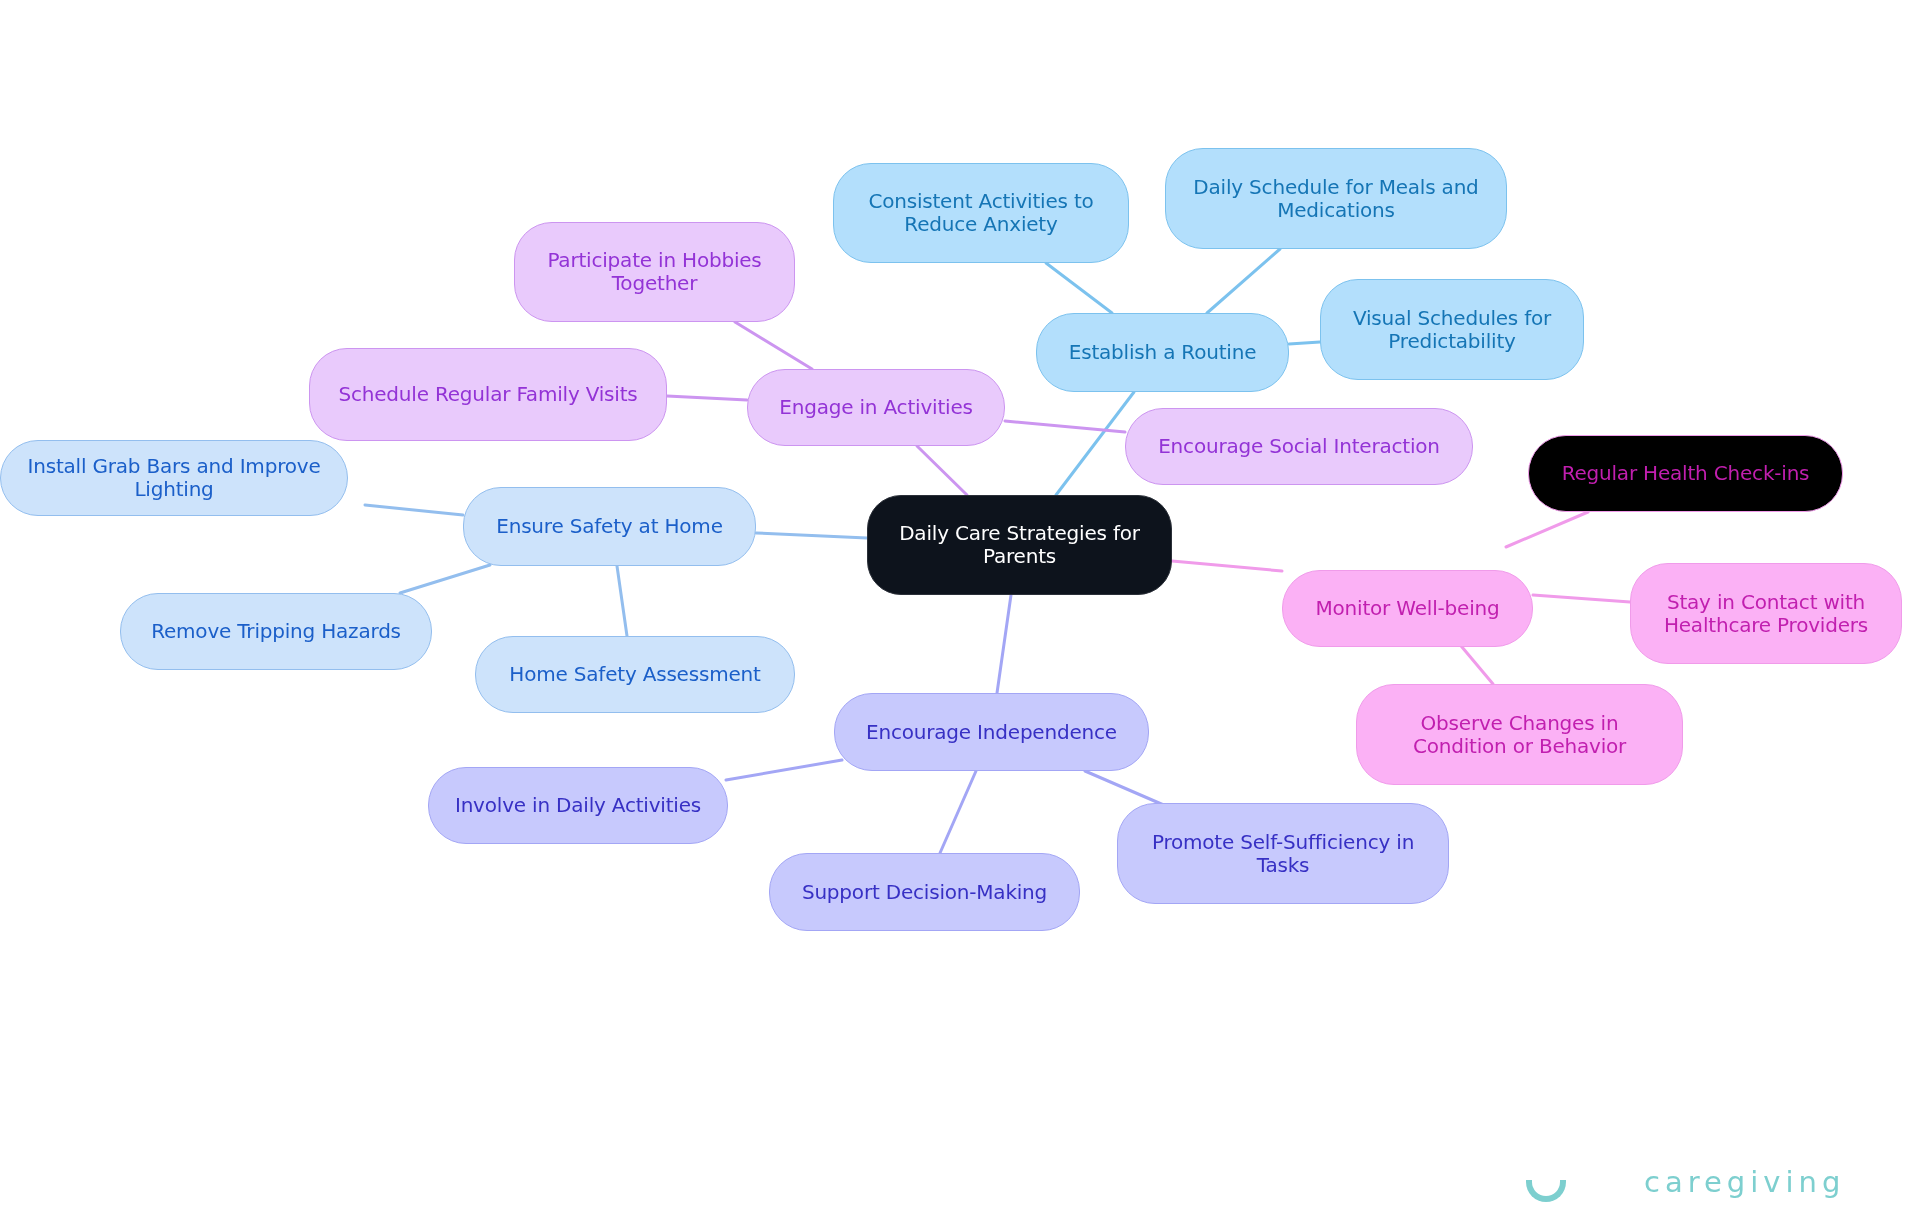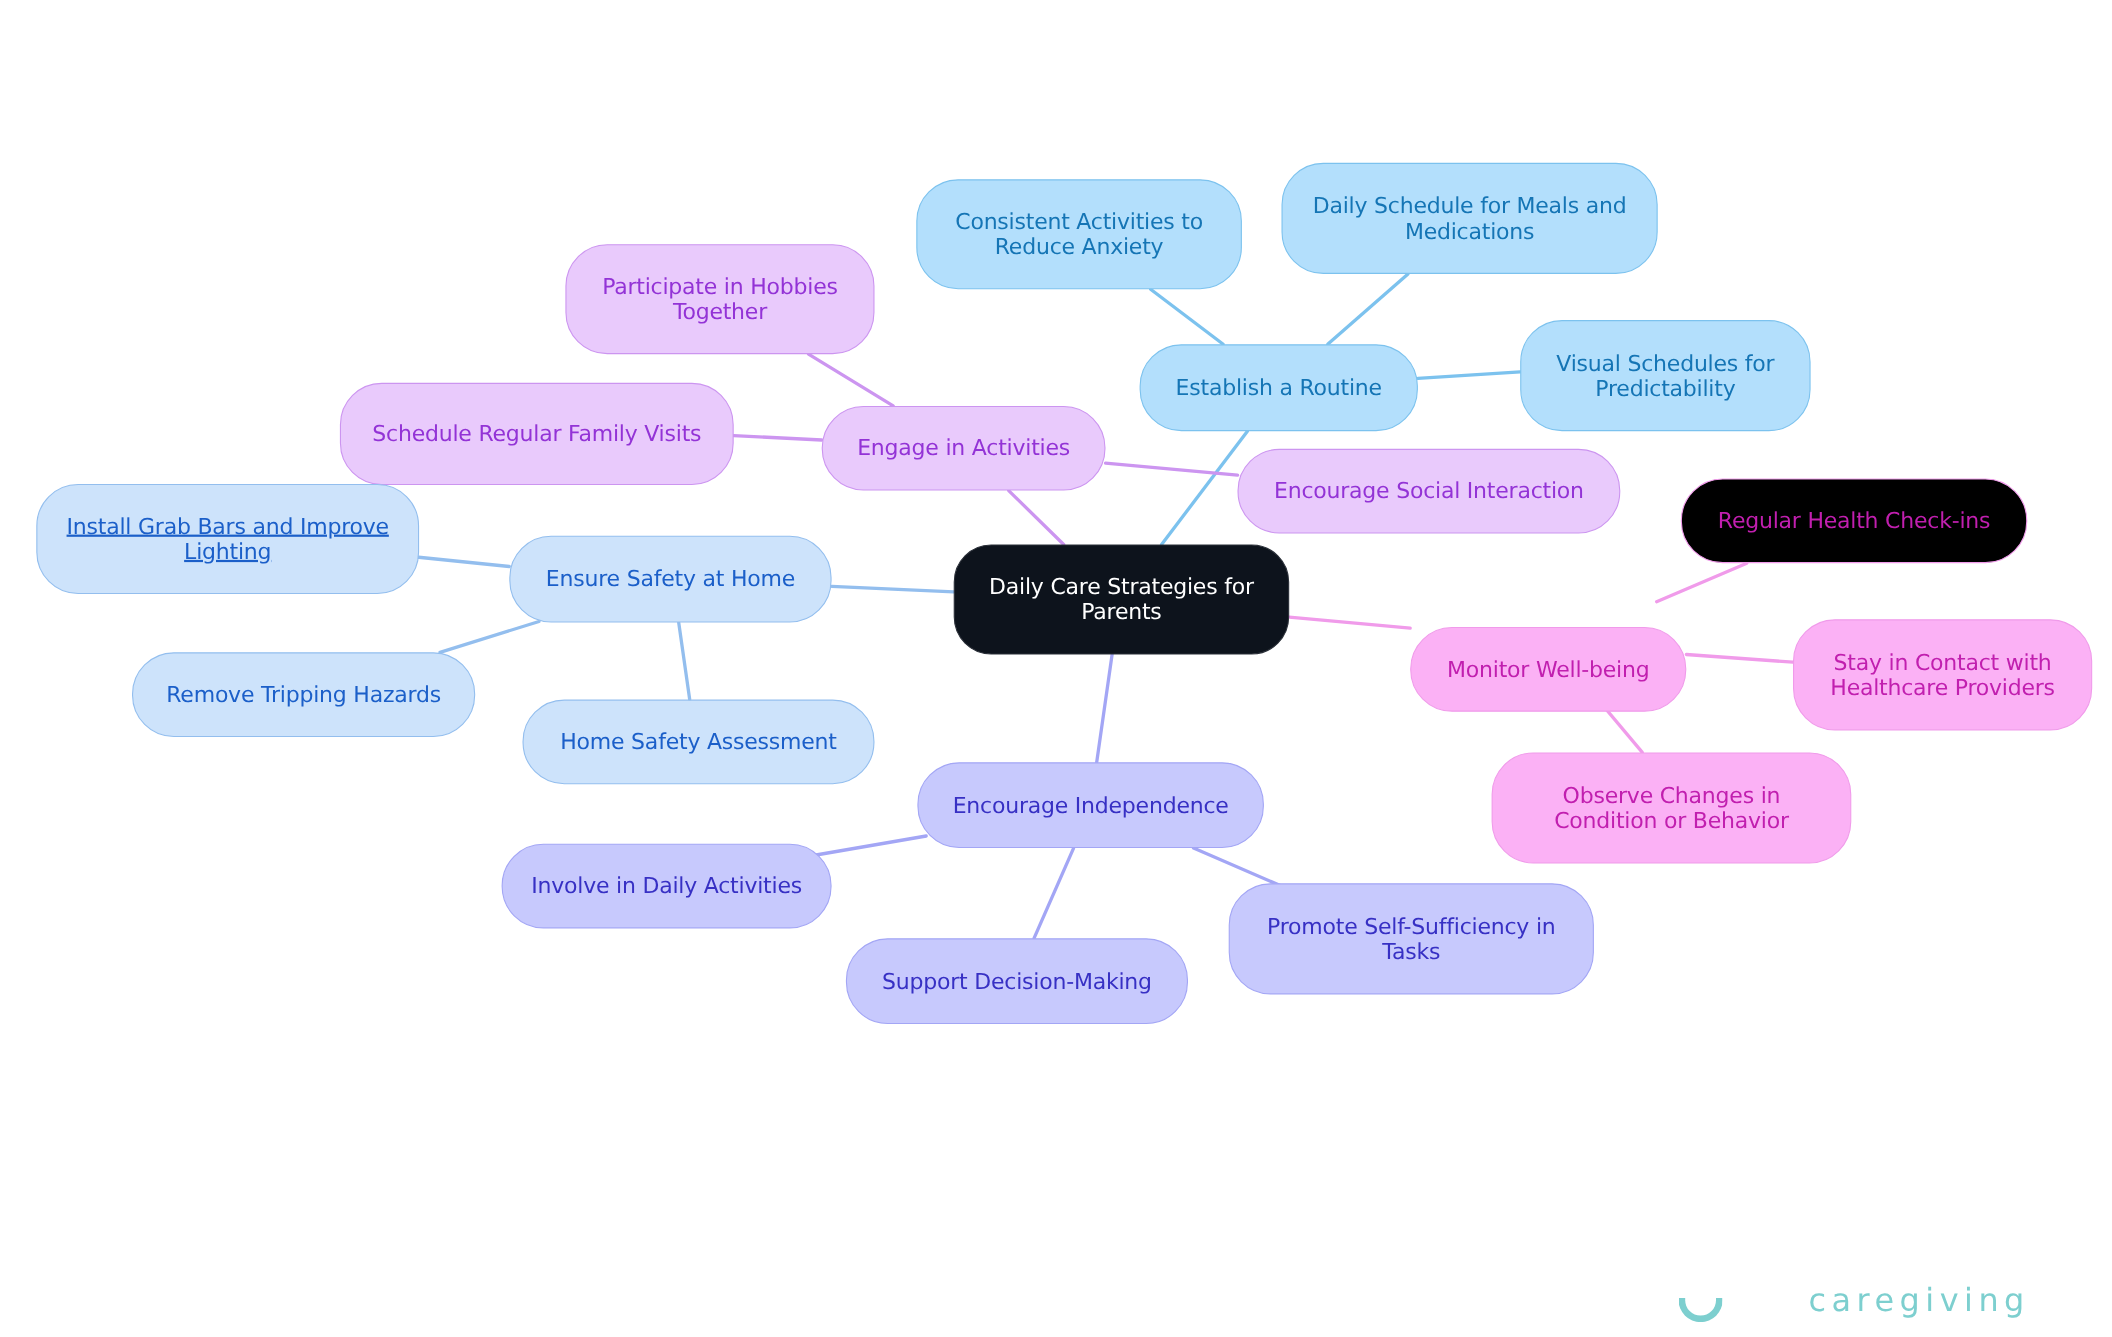--- a/index.html
+++ b/index.html
@@ -53,51 +53,51 @@
       </div>
       <div class="node" style="left: 1036px; top: 313px; width: 253px; height: 79px; background: rgb(179, 223, 252); color: rgb(21, 117, 181); border-color: rgb(124, 194, 238);">
         <span>Establish a Routine</span>
       </div>
       <div class="node" style="left: 833px; top: 163px; width: 296px; height: 100px; background: rgb(179, 223, 252); color: rgb(21, 117, 181); border-color: rgb(124, 194, 238);">
         <span>Consistent Activities to Reduce Anxiety</span>
       </div>
       <div class="node" style="left: 1165px; top: 148px; width: 342px; height: 101px; background: rgb(179, 223, 252); color: rgb(21, 117, 181); border-color: rgb(124, 194, 238);">
         <span>Daily Schedule for Meals and Medications</span>
       </div>
-      <div class="node" style="left: 1382px; top: 279px; width: 264px; height: 101px; background: rgb(179, 223, 252); color: rgb(21, 117, 181); border-color: rgb(124, 194, 238); margin-top: 12px;">
+      <div class="node" style="left: 1320px; top: 279px; width: 264px; height: 101px; background: rgb(179, 223, 252); color: rgb(21, 117, 181); border-color: rgb(124, 194, 238);">
         <span>Visual Schedules for Predictability</span>
       </div>
       <div class="node" style="left: 747px; top: 369px; width: 258px; height: 77px; background: rgb(233, 202, 252); color: rgb(147, 51, 214); border-color: rgb(204, 149, 240);">
         <span>Engage in Activities</span>
       </div>
       <div class="node" style="left: 514px; top: 222px; width: 281px; height: 100px; background: rgb(233, 202, 252); color: rgb(147, 51, 214); border-color: rgb(204, 149, 240);">
         <span>Participate in Hobbies Together</span>
       </div>
       <div class="node" style="left: 309px; top: 348px; width: 358px; height: 93px; background: rgb(233, 202, 252); color: rgb(147, 51, 214); border-color: rgb(204, 149, 240);">
         <span>Schedule Regular Family Visits</span>
       </div>
       <div class="node" style="left: 1125px; top: 408px; width: 348px; height: 77px; background: rgb(233, 202, 252); color: rgb(147, 51, 214); border-color: rgb(204, 149, 240);">
         <span>Encourage Social Interaction</span>
       </div>
       <div class="node" style="left: 463px; top: 487px; width: 293px; height: 79px; background: rgb(205, 227, 251); color: rgb(27, 95, 201); border-color: rgb(147, 190, 238);">
         <span>Ensure Safety at Home</span>
       </div>
-      <div class="node" style="left: 33px; top: 440px; width: 348px; height: 100px; background: rgb(205, 227, 251); color: rgb(27, 95, 201); border-color: rgb(147, 190, 238); text-decoration: underline;">
+      <div class="node" style="left: 0; top: 440px; width: 348px; height: 76px; background: rgb(205, 227, 251); color: rgb(27, 95, 201); border-color: rgb(147, 190, 238);">
         <span>Install Grab Bars and Improve Lighting</span>
       </div>
       <div class="node" style="left: 120px; top: 593px; width: 312px; height: 77px; background: rgb(205, 227, 251); color: rgb(27, 95, 201); border-color: rgb(147, 190, 238);">
         <span>Remove Tripping Hazards</span>
       </div>
       <div class="node" style="left: 475px; top: 636px; width: 320px; height: 77px; background: rgb(205, 227, 251); color: rgb(27, 95, 201); border-color: rgb(147, 190, 238);">
         <span>Home Safety Assessment</span>
       </div>
       <div class="node" style="left: 834px; top: 693px; width: 315px; height: 78px; background: rgb(199, 201, 253); color: rgb(55, 48, 196); border-color: rgb(163, 166, 245);">
         <span>Encourage Independence</span>
       </div>
-      <div class="node" style="left: 456px; top: 767px; width: 300px; height: 77px; background: rgb(199, 201, 253); color: rgb(55, 48, 196); border-color: rgb(163, 166, 245);">
+      <div class="node" style="left: 428px; top: 767px; width: 300px; height: 77px; background: rgb(199, 201, 253); color: rgb(55, 48, 196); border-color: rgb(163, 166, 245);">
         <span>Involve in Daily Activities</span>
       </div>
       <div class="node" style="left: 769px; top: 853px; width: 311px; height: 78px; background: rgb(199, 201, 253); color: rgb(55, 48, 196); border-color: rgb(163, 166, 245);">
         <span>Support Decision-Making</span>
       </div>
       <div class="node" style="left: 1117px; top: 803px; width: 332px; height: 101px; background: rgb(199, 201, 253); color: rgb(55, 48, 196); border-color: rgb(163, 166, 245);">
         <span>Promote Self-Sufficiency in Tasks</span>
       </div>
       <div class="node" style="left: 1282px; top: 570px; width: 251px; height: 77px; background: rgb(251, 177, 245); color: rgb(193, 31, 175); border-color: rgb(240, 155, 234);">
         <span>Monitor Well-being</span>

